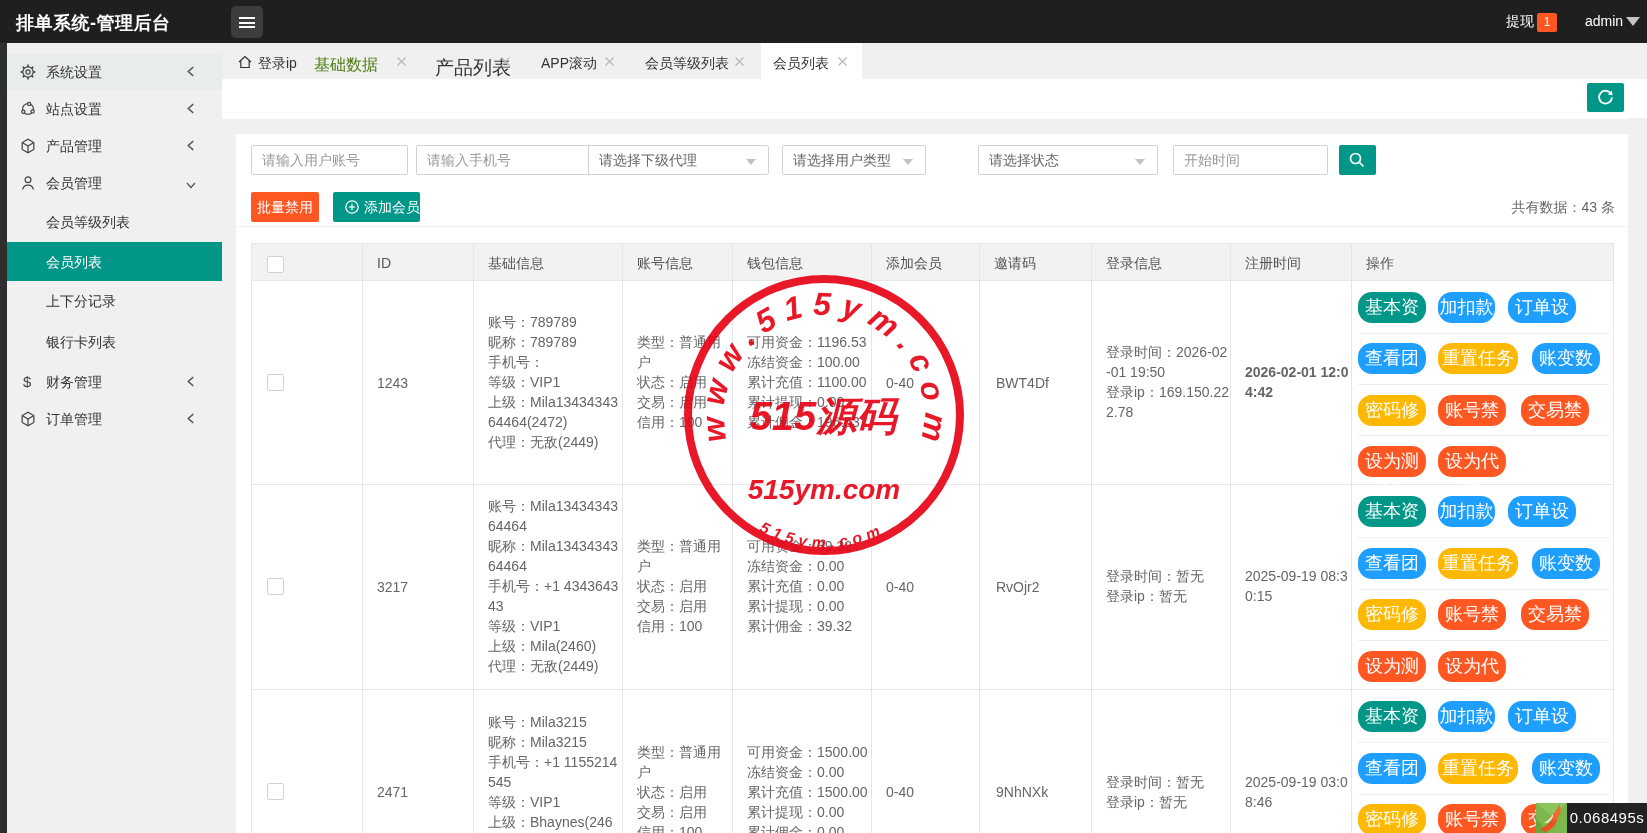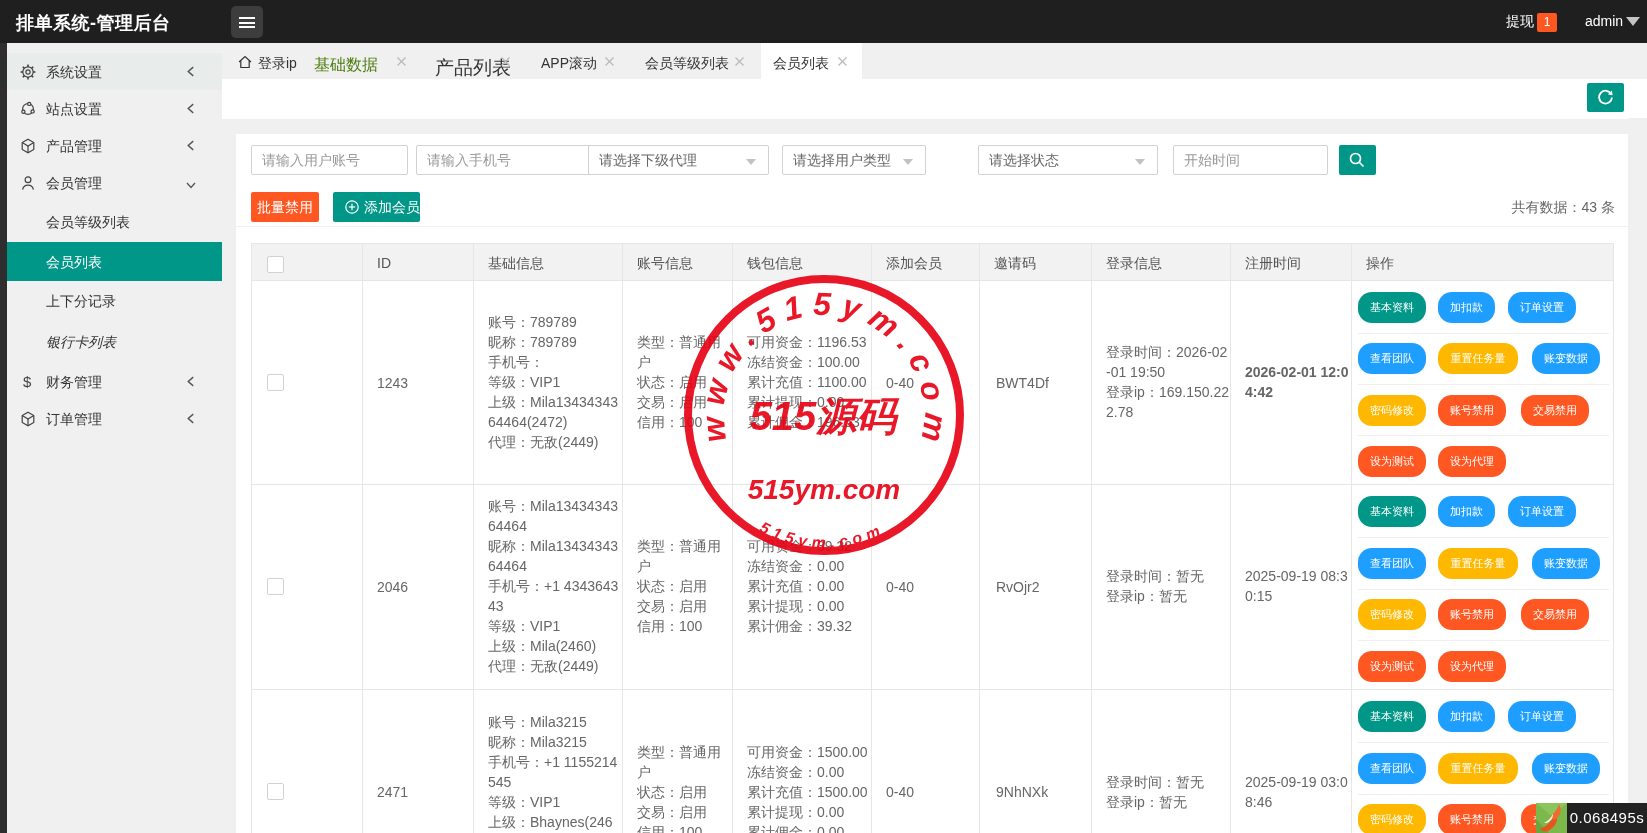--- a/index.html
+++ b/index.html
@@ -43,21 +43,21 @@
 #total { left:1430px; top:199px; width:185px; text-align:right; font-size:14px; color:#666; }
 #carddiv { left:236px; top:226px; width:1392px; height:1px; background:#f0f0f0; }
 
 .vline { position:absolute; width:1px; background:#e6e6e6; }
 .hline { position:absolute; height:1px; background:#e6e6e6; }
 #thead { left:251px; top:243px; width:1363px; height:38px; background:#f2f2f2; }
 .th { position:absolute; top:255px; font-size:14px; color:#555; }
 .cb { position:absolute; width:17px; height:17px; background:#fff; border:1px solid #d2d2d2; border-radius:2px; }
 .cell { position:absolute; font-size:14px; color:#666; line-height:20px; white-space:pre; }
 .one { position:absolute; font-size:14px; color:#666; }
-.btn { position:absolute; height:31px; border-radius:14px; color:#fff; font-size:11px; text-align:center; line-height:31px; }
+.btn { position:absolute; height:31px; border-radius:14px; color:#fff; font-size:18px; text-align:center; line-height:31px; }
 .g { background:#009688; } .bl { background:#1E9FFF; } .y { background:#FFB800; } .r { background:#FF5722; }
 .sep { position:absolute; left:1358px; width:251px; height:1px; background:#eee; }
 #rightstrip { left:1628px; top:118px; width:19px; height:715px; background:#f0f0f0; }
 #timer { left:1567px; top:803px; width:80px; height:30px; background:#222; color:#fff; font-size:15px; text-align:center; line-height:30px; letter-spacing:0.5px; }
 #logo { left:1536px; top:803px; width:31px; height:30px; overflow:hidden; }
 </style>
 </head>
 <body>
 <div id="strip" class="abs"></div>
 <div id="hdr" class="abs"></div>
@@ -137,21 +137,21 @@
 </div>
 <div class="smi abs" style="left:7px; top:202px;">
     <span class="txt">会员等级列表</span>
   </div>
 <div id="actmenu" class="abs">
     <span class="txt">会员列表</span>
   </div>
 <div class="smi abs" style="left:7px; top:281px;">
     <span class="txt">上下分记录</span>
   </div>
-<div class="smi abs" style="left:7px; top:322px;font-style:italic;">
+<div class="smi abs" style="left:7px; top:322px;">
     <span class="txt">银行卡列表</span>
   </div>
 <div class="mi abs" style="left:7px; top:363px;">
   <span class="ico" style="font-size:15px;color:#424242;margin-top:-9px;left:16px;">$</span>
   <span class="txt">财务管理</span>
   <svg class="chev" viewBox="0 0 9 10">
       <polyline points="6.5,1 2,5 6.5,9" stroke="#555" stroke-width="1.3" fill="none"></polyline>
     </svg>
 </div>
 <div class="mi abs" style="left:7px; top:400px;text-decoration:underline;">
@@ -283,21 +283,21 @@
 
 <div class="one abs" style="left:377px;top:375px;">1243</div>
 <div class="cell abs" style="left:488px;top:312px;">账号：789789<br>昵称：789789<br>手机号：<br>等级：VIP1<br>上级：Mila13434343<br>64464(2472)<br>代理：无敌(2449)</div>
 <div class="cell abs" style="left:637px;top:332px;">类型：普通用<br>户<br>状态：启用<br>交易：启用<br>信用：100</div>
 <div class="cell abs" style="left:747px;top:332px;">可用资金：1196.53<br>冻结资金：100.00<br>累计充值：1100.00<br>累计提现：0.00<br>累计佣金：196.53</div>
 <div class="one abs" style="left:886px;top:375px;">0-40</div>
 <div class="one abs" style="left:996px;top:375px;">BWT4Df</div>
 <div class="cell abs" style="left:1106px;top:342px;">登录时间：2026-02<br>-01 19:50<br>登录ip：169.150.22<br>2.78</div>
 <div class="cell abs" style="left:1245px;top:362px;font-weight:bold;">2026-02-01 12:0<br>4:42</div>
 
-<div class="one abs" style="left:377px;top:579px;">2046</div>
+<div class="one abs" style="left:377px;top:579px;">3217</div>
 <div class="cell abs" style="left:488px;top:496px;">账号：Mila13434343<br>64464<br>昵称：Mila13434343<br>64464<br>手机号：+1 4343643<br>43<br>等级：VIP1<br>上级：Mila(2460)<br>代理：无敌(2449)</div>
 <div class="cell abs" style="left:637px;top:536px;">类型：普通用<br>户<br>状态：启用<br>交易：启用<br>信用：100</div>
 <div class="cell abs" style="left:747px;top:536px;">可用资金：39.32<br>冻结资金：0.00<br>累计充值：0.00<br>累计提现：0.00<br>累计佣金：39.32</div>
 <div class="one abs" style="left:886px;top:579px;">0-40</div>
 <div class="one abs" style="left:996px;top:579px;">RvOjr2</div>
 <div class="cell abs" style="left:1106px;top:566px;">登录时间：暂无<br>登录ip：暂无</div>
 <div class="cell abs" style="left:1245px;top:566px;">2025-09-19 08:3<br>0:15</div>
 
 <div class="one abs" style="left:377px;top:784px;">2471</div>
 <div class="cell abs" style="left:488px;top:712px;">账号：Mila3215<br>昵称：Mila3215<br>手机号：+1 1155214<br>545<br>等级：VIP1<br>上级：Bhaynes(246</div>

